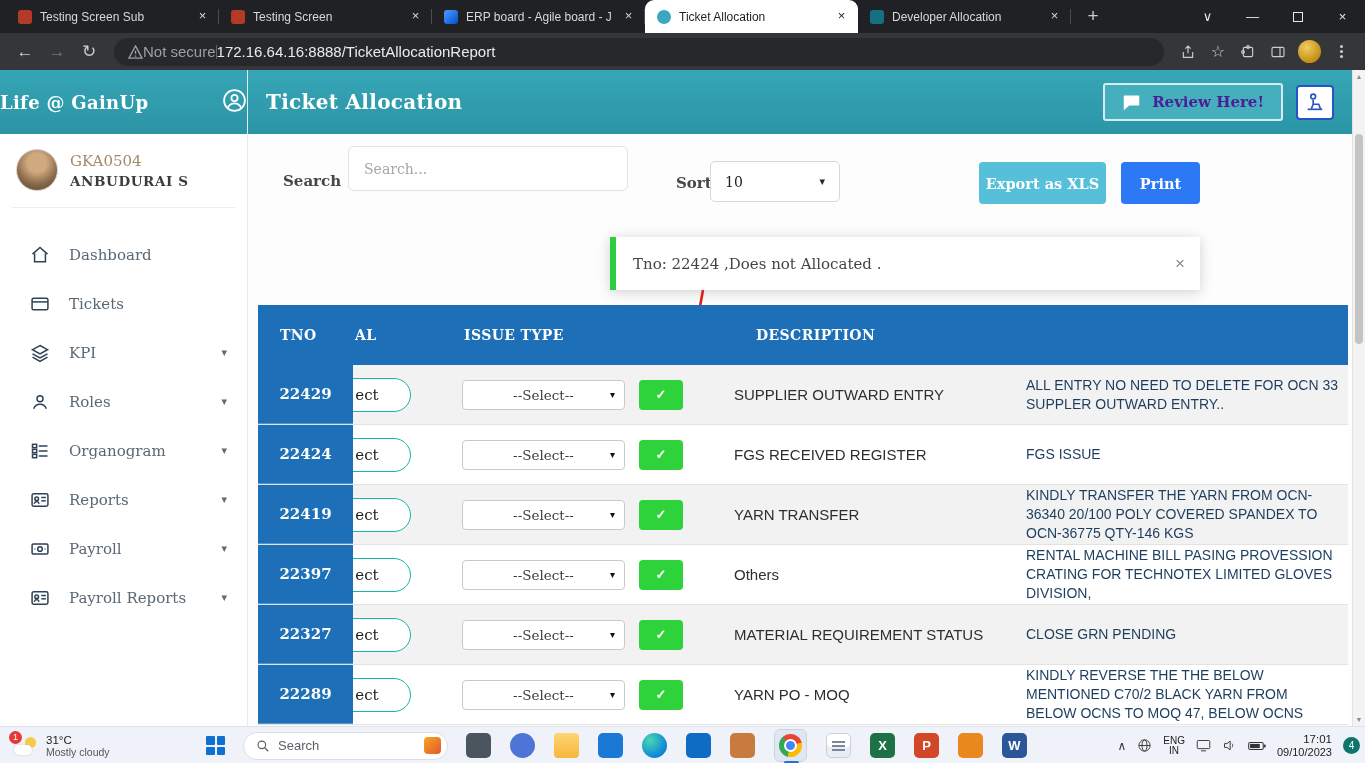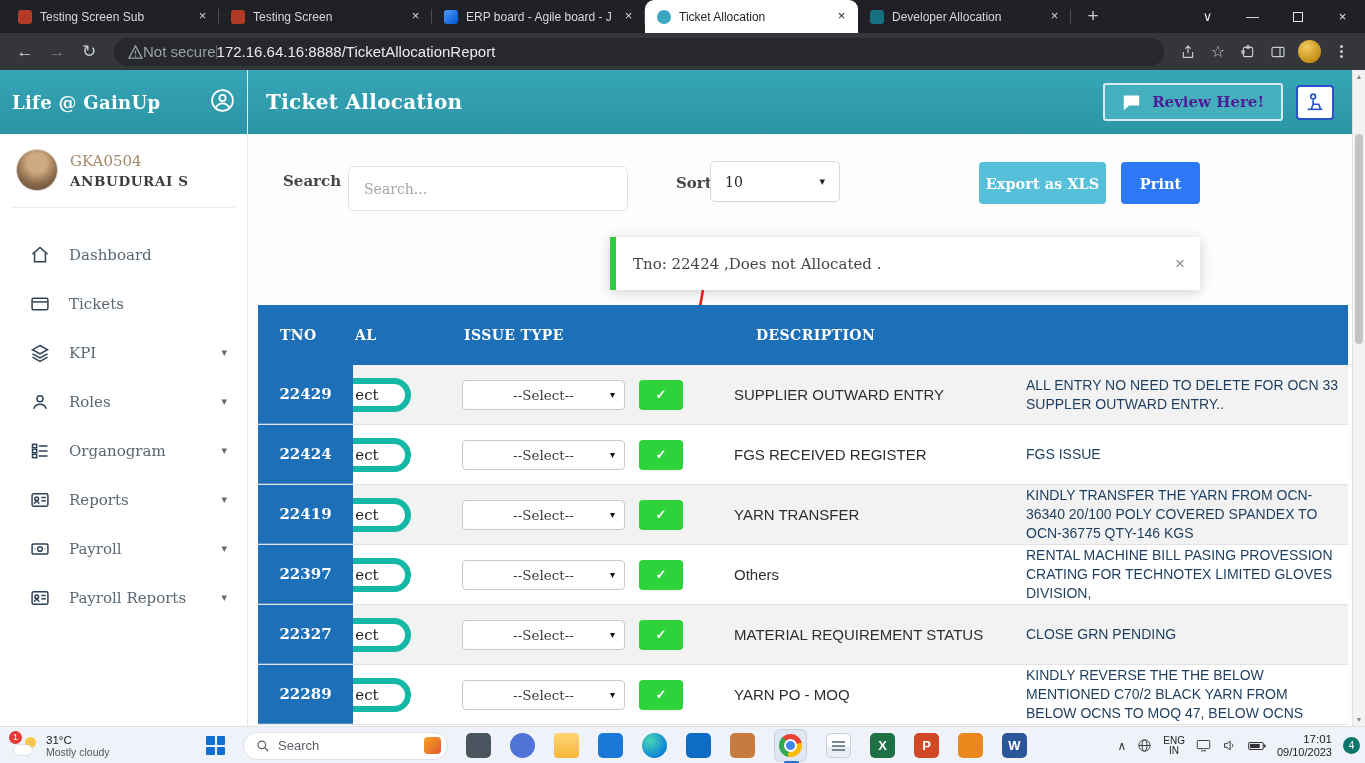--- a/index.html
+++ b/index.html
@@ -35,21 +35,21 @@
   .bar-ic{width:28px;height:28px;display:flex;align-items:center;justify-content:center;color:#c9cdd2;font-size:16px}
   .bar-ic svg{stroke:#c9cdd2;fill:none;stroke-width:1.7}
   .avatar-chip{width:23px;height:23px;border-radius:50%;background:radial-gradient(circle at 38% 32%,#f2cc5e,#c08a12 75%);margin:0 4px}
   .kebab{width:3px;height:3px;border-radius:50%;background:#c9cdd2;box-shadow:0 -5px 0 #c9cdd2,0 5px 0 #c9cdd2}
 
   
   #app{position:absolute;left:0;top:70px;width:1365px;height:656px;background:#fdfdfd}
 
   
   #sidebar{position:absolute;left:0;top:0;width:248px;height:656px;background:#fff;border-right:1px solid #e9e9e9}
-  .sb-header{height:64px;background:linear-gradient(180deg,#35a5b5,#2b94a5);display:flex;align-items:center;padding:0 12px;color:#fff}
+  .sb-header{height:64px;background:linear-gradient(180deg,#35a5b5,#2b94a5);display:flex;align-items:center;padding:0 0;color:#fff}
   .brand{font-family:"DejaVu Serif",serif;font-weight:700;font-size:18px;letter-spacing:.3px}
   .sb-person{margin-left:auto}
   .user{display:flex;align-items:center;gap:12px;padding:15px 16px 12px}
   .photo{width:42px;height:42px;border-radius:50%;background:radial-gradient(circle at 50% 32%,#cfa97f 28%,#8b6a4c 62%,#574130 100%);border:1px solid #d8d2c8}
   .uid{color:#a3886a;font-size:15px}
   .uname{color:#3c3c3c;font-weight:700;font-size:13.5px;letter-spacing:.6px;margin-top:3px}
   .sb-divider{height:1px;background:#ececec;margin:4px 12px 0}
   .menu{padding-top:22px}
   .mi{height:49px;display:flex;align-items:center;gap:19px;padding:0 20px 0 30px;color:#5a6874;font-size:15px}
   .mi svg{width:20px;height:20px;stroke:#2e4257;fill:none;stroke-width:1.8;flex:none}
@@ -58,21 +58,21 @@
   
   #main-header{position:absolute;left:248px;top:0;width:1104px;height:64px;background:linear-gradient(180deg,#36a6b6,#2b95a6);display:flex;align-items:center;padding:0 18px}
   .mh-title{color:#fff;font-family:"DejaVu Serif",serif;font-weight:700;font-size:20px;letter-spacing:.3px}
   .review-btn{margin-left:auto;display:flex;align-items:center;gap:11px;background:#46afbe;border:2px solid #d4ecf1;border-radius:3px;color:#4c1d95;font-family:"DejaVu Serif",serif;font-weight:700;font-size:15px;padding:8px 17px}
   .access-btn{width:38px;height:35px;background:#fff;border:2px solid #2753c8;border-radius:4px;margin-left:13px;display:flex;align-items:center;justify-content:center}
 
   
   #content{position:absolute;left:248px;top:64px;width:1104px;height:592px;overflow:hidden}
   .lab{position:absolute;font-family:"DejaVu Serif",serif;font-weight:700;font-size:15px;color:#474747}
   #search-label{left:35px;top:38px}
-  #search-input{position:absolute;left:100px;top:32px;width:280px;height:45px;border:1px solid #e2e2e2;border-radius:6px;padding:0 15px;font-family:"DejaVu Serif",serif;font-size:14px;color:#333;background:#fff;outline:none}
+  #search-input{position:absolute;left:100px;top:12px;width:280px;height:45px;border:1px solid #e2e2e2;border-radius:6px;padding:0 15px;font-family:"DejaVu Serif",serif;font-size:14px;color:#333;background:#fff;outline:none}
   #search-input::placeholder{color:#a6a6a6}
   #sort-label{left:428px;top:40px}
   .selbox{position:absolute;background:#fff;border:1px solid #d7d7d7;border-radius:5px;display:flex;align-items:center;font-family:"DejaVu Serif",serif;color:#222}
   #sort-select{left:462px;top:27px;width:130px;height:41px;padding:0 14px;font-size:14px}
   #sort-select .caret{margin-left:auto;font-size:11px;color:#222}
   .btn{position:absolute;display:flex;align-items:center;justify-content:center;color:#fff;font-family:"DejaVu Serif",serif;font-weight:700;font-size:14.5px;border-radius:4px}
   #export-btn{left:731px;top:28px;width:127px;height:42px;background:#56c0db}
   #print-btn{left:873px;top:28px;width:79px;height:42px;background:#2d78f4}
 
   
@@ -87,21 +87,21 @@
   
   #table{position:absolute;left:10px;top:171px;width:1090px}
   .thead{display:flex;height:60px;background:#1d6fb8;color:#fff}
   .th{display:flex;align-items:center;font-family:"DejaVu Serif",serif;font-weight:700;font-size:14px;letter-spacing:.4px}
   .c1{width:95px}.c2{width:85px}.c3{width:270px}.c4{width:292px}.c5{width:348px}
   .th.c1{padding-left:22px}.th.c2{padding-left:2px}.th.c3{padding-left:24px}.th.c4{padding-left:26px}.th.c5{padding-left:26px}
   .tr{display:flex;height:60px;background:#fff;border-bottom:1px solid #e3e3e3}
   .tr.alt{background:#f2f2f2}
   .td-tno{width:95px;background:#1d6fb8;color:#fff;display:flex;align-items:center;justify-content:center;font-family:"DejaVu Serif",serif;font-weight:700;font-size:15px;border-bottom:1px solid rgba(255,255,255,.25)}
   .td-al{width:85px;position:relative;overflow:hidden;display:flex;align-items:center}
-  .al-pill{height:34px;width:88px;margin-left:-30px;border:6px solid #14b8a6;border-radius:17px;background:#fff;display:flex;align-items:center;justify-content:center;font-family:"DejaVu Serif",serif;font-size:15px;color:#222;flex:none}
+  .al-pill{height:34px;width:88px;margin-left:-30px;border:1px solid #14b8a6;border-radius:17px;background:#fff;display:flex;align-items:center;justify-content:center;font-family:"DejaVu Serif",serif;font-size:15px;color:#222;flex:none}
   .td-fc{width:270px;display:flex;align-items:center;gap:14px;padding-left:24px}
   .fc-select{width:163px;height:30px;border:1px solid #c9c9c9;border-radius:4px;background:#fff;display:flex;align-items:center;justify-content:center;position:relative;font-family:"DejaVu Serif",serif;font-size:13.5px;color:#3d3d3d}
   .fc-select .caret{position:absolute;right:9px;font-size:10px;color:#111}
   .fc-check{width:44px;height:30px;background:#2ed33c;border-radius:4px;color:#fff;display:flex;align-items:center;justify-content:center;font-size:13px;font-weight:700}
   .td-issue{width:292px;display:flex;align-items:center;padding-left:26px;font-size:15px;color:#2e2e2e}
   .td-desc{width:348px;display:flex;align-items:center;padding:2px 8px 2px 26px;font-size:14px;line-height:19px;color:#1d3d5e}
 
   
   #page-scrollbar{position:absolute;right:0;top:0;width:13px;height:656px;background:#f3f3f3;border-left:1px solid #e3e3e3}
   #page-scrollbar .arr{position:absolute;left:0;width:12px;text-align:center;font-size:7px;color:#8b8b8b}

